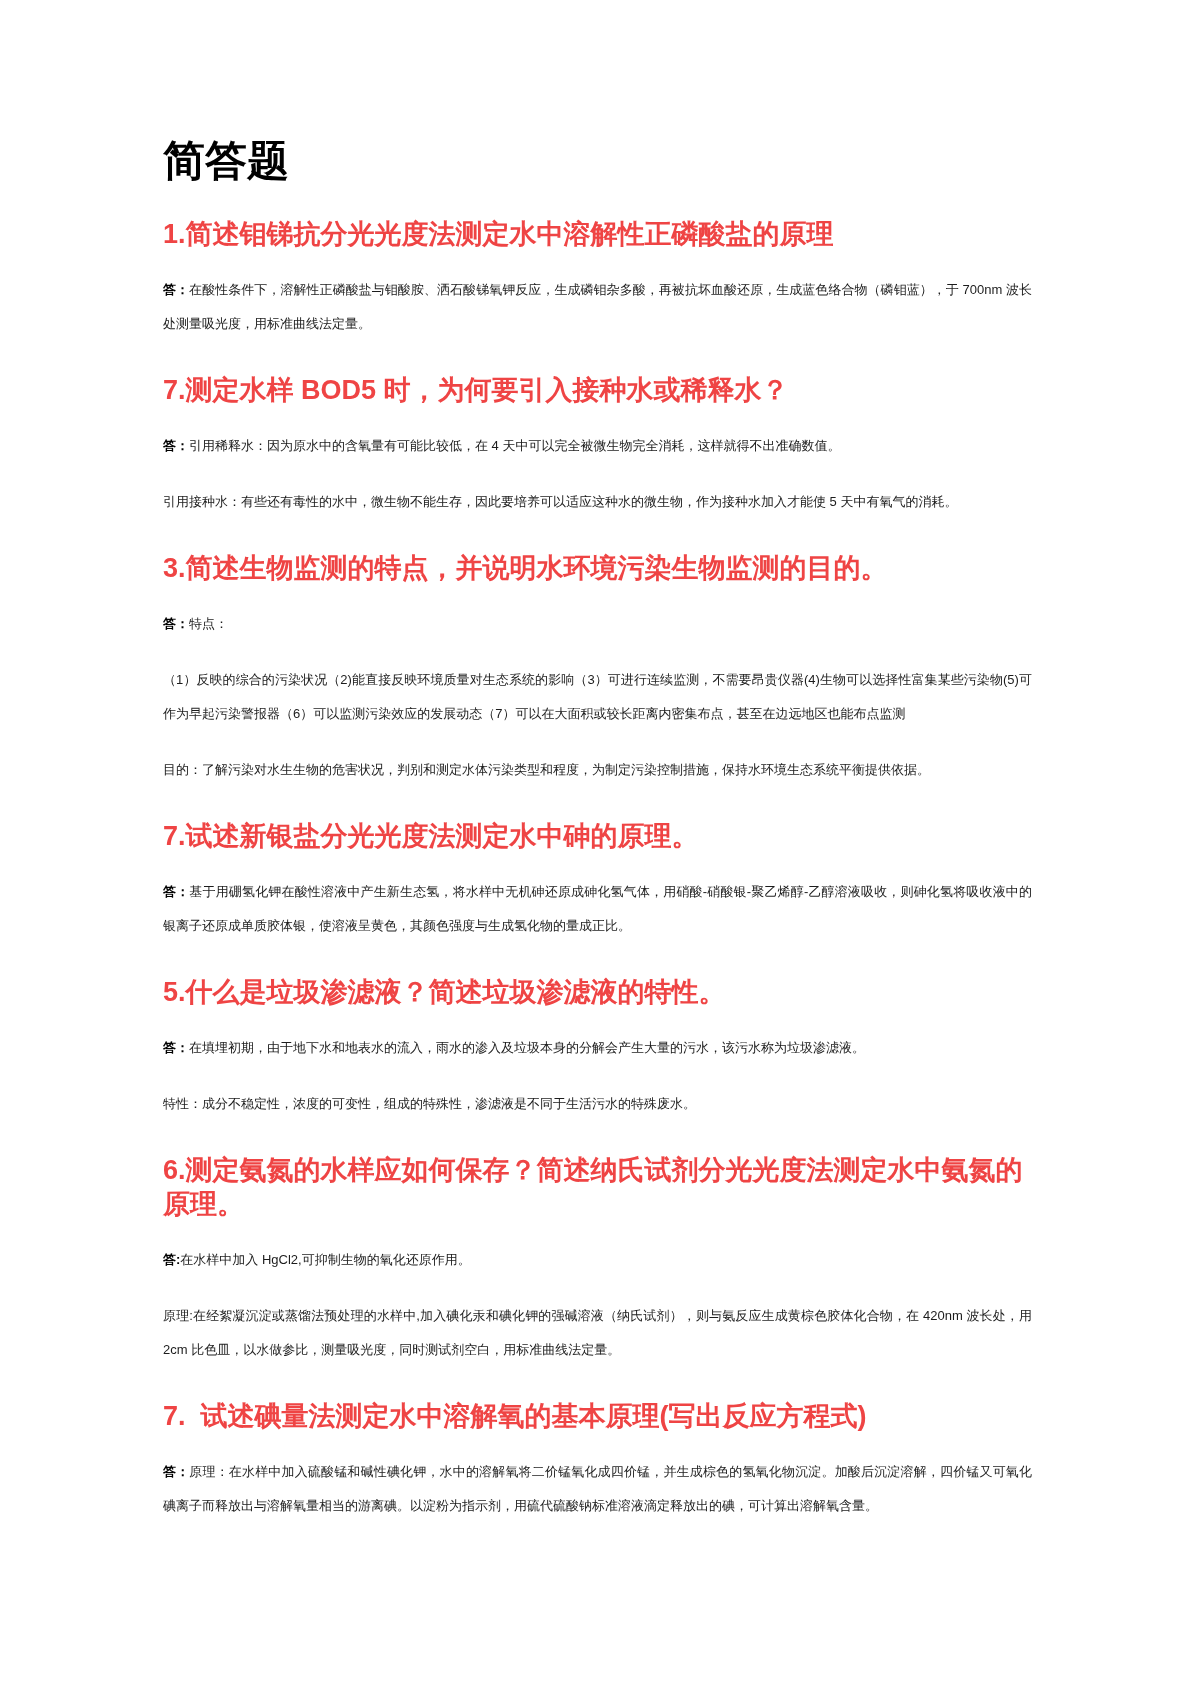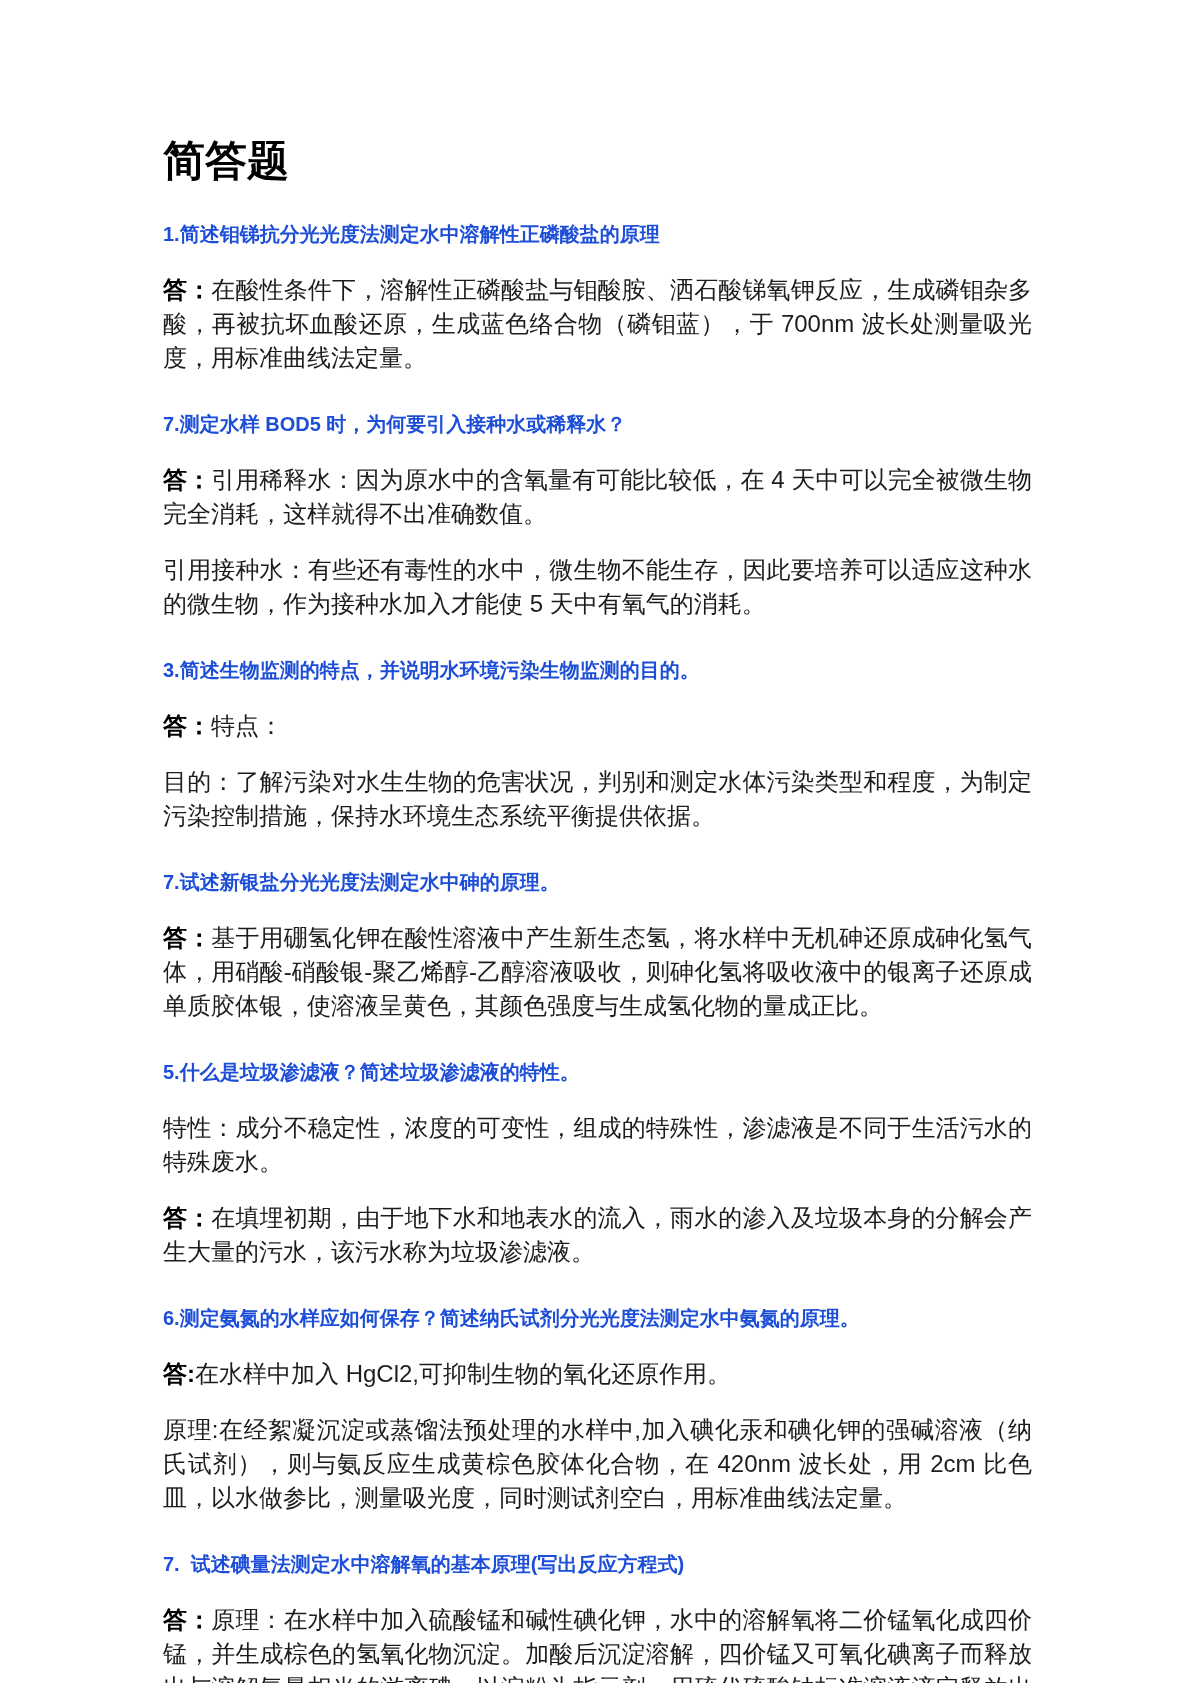--- a/index.html
+++ b/index.html
@@ -17,29 +17,29 @@
     color: #1c1c1c;
   }
   h1.doc-title {
     font-size: 42px;
     line-height: 48px;
     font-weight: 700;
     color: #000000;
     margin: 9px 0 30px 0;
   }
   h2.q {
-    font-size: 20px;
+    font-size: 27px;
     line-height: 34px;
     font-weight: 700;
-    color: #1d4ed8;
+    color: #ef4444;
     margin: 32px 0 22px 0;
     white-space: pre-wrap;
   }
   p.a {
-    font-size: 24px;
+    font-size: 13px;
     line-height: 34px;
     margin: 22px 0;
     text-align: justify;
     color: #1c1c1c;
   }
   p.a strong.prefix {
     font-weight: 700;
     color: #000000;
   }
 </style>
@@ -49,25 +49,26 @@
 <div class="page">
   <h1 class="doc-title">简答题</h1>
   <div id="sections">
       <h2 class="q">1.简述钼锑抗分光光度法测定水中溶解性正磷酸盐的原理</h2>
       <p class="a"><strong class="prefix">答：</strong><span>在酸性条件下，溶解性正磷酸盐与钼酸胺、洒石酸锑氧钾反应，生成磷钼杂多酸，再被抗坏血酸还原，生成蓝色络合物（磷钼蓝），于 700nm 波长处测量吸光度，用标准曲线法定量。</span></p>
       <h2 class="q">7.测定水样 BOD5 时，为何要引入接种水或稀释水？</h2>
       <p class="a"><strong class="prefix">答：</strong><span>引用稀释水：因为原水中的含氧量有可能比较低，在 4 天中可以完全被微生物完全消耗，这样就得不出准确数值。</span></p>
       <p class="a"><span>引用接种水：有些还有毒性的水中，微生物不能生存，因此要培养可以适应这种水的微生物，作为接种水加入才能使 5 天中有氧气的消耗。</span></p>
       <h2 class="q">3.简述生物监测的特点，并说明水环境污染生物监测的目的。</h2>
       <p class="a"><strong class="prefix">答：</strong><span>特点：</span></p>
+      <p class="a"><span>（1）反映的综合的污染状况（2)能直接反映环境质量对生态系统的影响（3）可进行连续监测，不需要昂贵仪器(4)生物可以选择性富集某些污染物(5)可作为早起污染警报器（6）可以监测污染效应的发展动态（7）可以在大面积或较长距离内密集布点，甚至在边远地区也能布点监测</span></p>
       <p class="a"><span>目的：了解污染对水生生物的危害状况，判别和测定水体污染类型和程度，为制定污染控制措施，保持水环境生态系统平衡提供依据。</span></p>
       <h2 class="q">7.试述新银盐分光光度法测定水中砷的原理。</h2>
       <p class="a"><strong class="prefix">答：</strong><span>基于用硼氢化钾在酸性溶液中产生新生态氢，将水样中无机砷还原成砷化氢气体，用硝酸-硝酸银-聚乙烯醇-乙醇溶液吸收，则砷化氢将吸收液中的银离子还原成单质胶体银，使溶液呈黄色，其颜色强度与生成氢化物的量成正比。</span></p>
       <h2 class="q">5.什么是垃圾渗滤液？简述垃圾渗滤液的特性。</h2>
+      <p class="a"><strong class="prefix">答：</strong><span>在填埋初期，由于地下水和地表水的流入，雨水的渗入及垃圾本身的分解会产生大量的污水，该污水称为垃圾渗滤液。</span></p>
       <p class="a"><span>特性：成分不稳定性，浓度的可变性，组成的特殊性，渗滤液是不同于生活污水的特殊废水。</span></p>
-      <p class="a"><strong class="prefix">答：</strong><span>在填埋初期，由于地下水和地表水的流入，雨水的渗入及垃圾本身的分解会产生大量的污水，该污水称为垃圾渗滤液。</span></p>
       <h2 class="q">6.测定氨氮的水样应如何保存？简述纳氏试剂分光光度法测定水中氨氮的原理。</h2>
       <p class="a"><strong class="prefix">答:</strong><span>在水样中加入 HgCl2,可抑制生物的氧化还原作用。</span></p>
       <p class="a"><span>原理:在经絮凝沉淀或蒸馏法预处理的水样中,加入碘化汞和碘化钾的强碱溶液（纳氏试剂），则与氨反应生成黄棕色胶体化合物，在 420nm 波长处，用 2cm 比色皿，以水做参比，测量吸光度，同时测试剂空白，用标准曲线法定量。</span></p>
       <h2 class="q">7.  试述碘量法测定水中溶解氧的基本原理(写出反应方程式)</h2>
       <p class="a"><strong class="prefix">答：</strong><span>原理：在水样中加入硫酸锰和碱性碘化钾，水中的溶解氧将二价锰氧化成四价锰，并生成棕色的氢氧化物沉淀。加酸后沉淀溶解，四价锰又可氧化碘离子而释放出与溶解氧量相当的游离碘。以淀粉为指示剂，用硫代硫酸钠标准溶液滴定释放出的碘，可计算出溶解氧含量。</span></p>
     </div>
 </div>
 
 </body></html>

